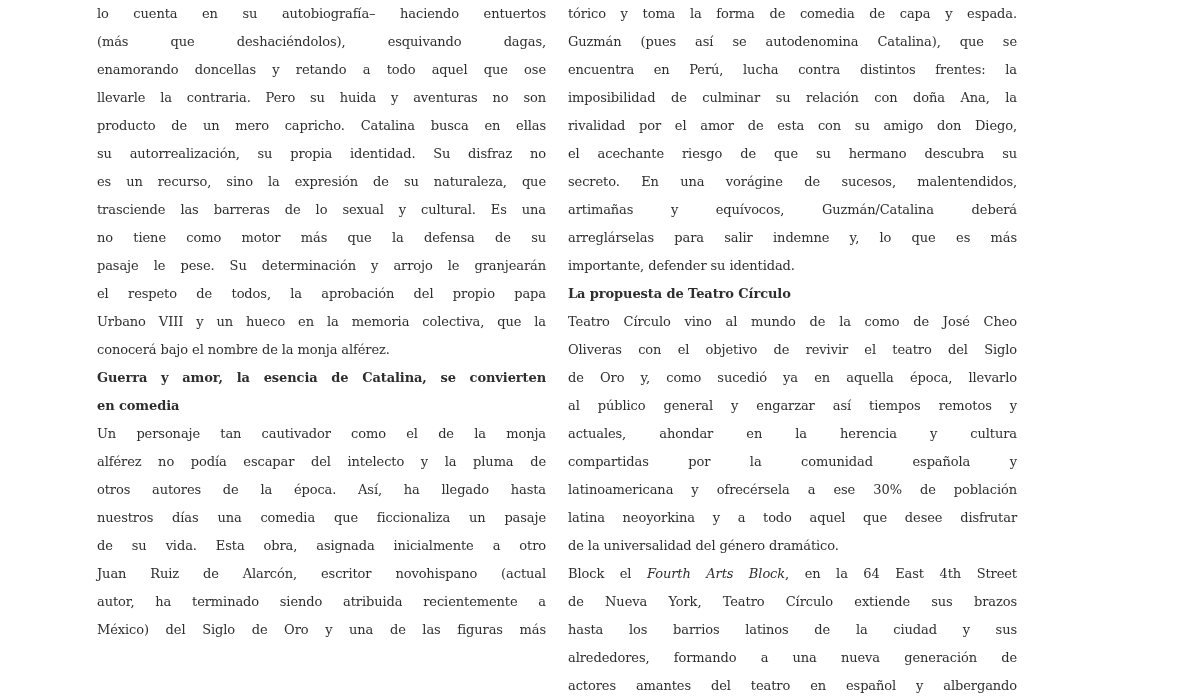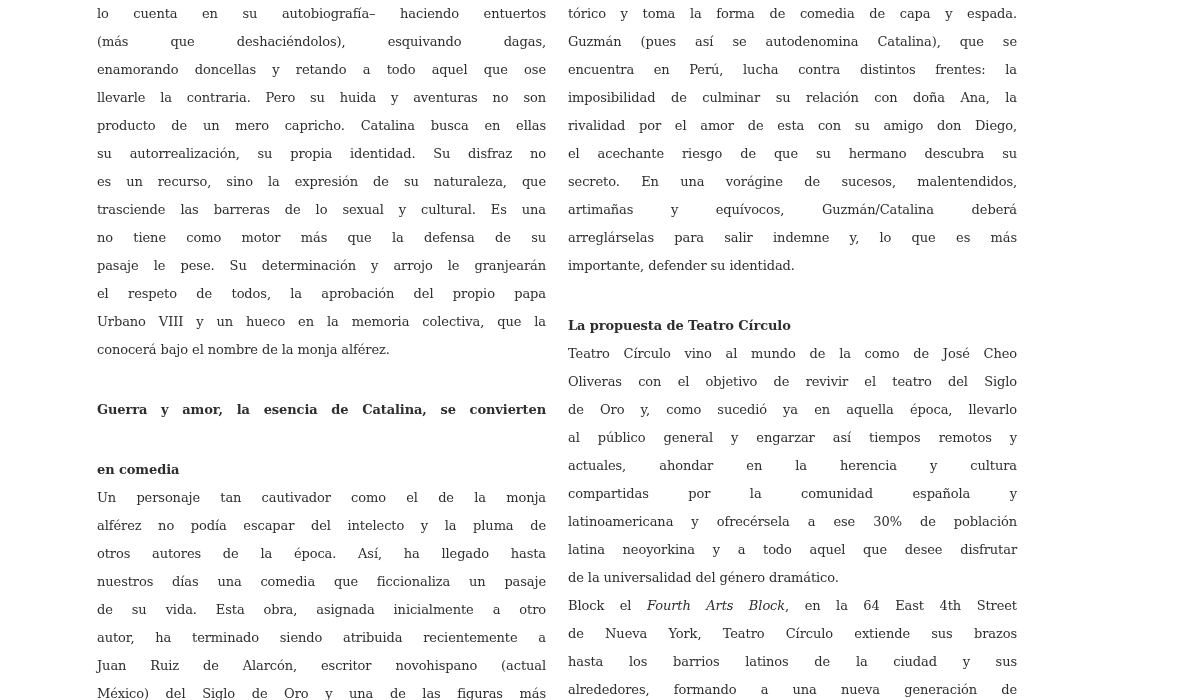--- a/index.html
+++ b/index.html
@@ -30,21 +30,21 @@
     height: 28px;
     text-align: justify;
     text-align-last: justify;
     -moz-text-align-last: justify;
     white-space: normal;
   }
   .line.flush {
     text-align-last: left;
     -moz-text-align-last: left;
   }
-  .line.bold { font-weight: 700; margin-top: 32px; }
+  .line.bold { font-weight: 700; }
   .italic { font-style: italic; margin-top: 20px; }
 </style>
 </head>
 <body>
 
 <div class="page">
   <div class="column col-left">
       <div class="line">lo cuenta en su autobiografía– haciendo entuertos</div>
       <div class="line">(más que deshaciéndolos), esquivando dagas,</div>
       <div class="line">enamorando doncellas y retando a todo aquel que ose</div>
@@ -58,22 +58,22 @@
       <div class="line">el respeto de todos, la aprobación del propio papa</div>
       <div class="line">Urbano VIII y un hueco en la memoria colectiva, que la</div>
       <div class="line flush">conocerá bajo el nombre de la monja alférez.</div>
       <div class="line bold">Guerra y amor, la esencia de Catalina, se convierten</div>
       <div class="line bold flush">en comedia</div>
       <div class="line">Un personaje tan cautivador como el de la monja</div>
       <div class="line">alférez no podía escapar del intelecto y la pluma de</div>
       <div class="line">otros autores de la época. Así, ha llegado hasta</div>
       <div class="line">nuestros días una comedia que ficcionaliza un pasaje</div>
       <div class="line">de su vida. Esta obra, asignada inicialmente a otro</div>
+      <div class="line">Juan Ruiz de Alarcón, escritor novohispano (actual</div>
       <div class="line">autor, ha terminado siendo atribuida recientemente a</div>
-      <div class="line">Juan Ruiz de Alarcón, escritor novohispano (actual</div>
       <div class="line">México) del Siglo de Oro y una de las figuras más</div>
     </div>
   <div class="column col-right">
       <div class="line">tórico y toma la forma de comedia de capa y espada.</div>
       <div class="line">Guzmán (pues así se autodenomina Catalina), que se</div>
       <div class="line">encuentra en Perú, lucha contra distintos frentes: la</div>
       <div class="line">imposibilidad de culminar su relación con doña Ana, la</div>
       <div class="line">rivalidad por el amor de esta con su amigo don Diego,</div>
       <div class="line">el acechante riesgo de que su hermano descubra su</div>
       <div class="line">secreto. En una vorágine de sucesos, malentendidos,</div>

